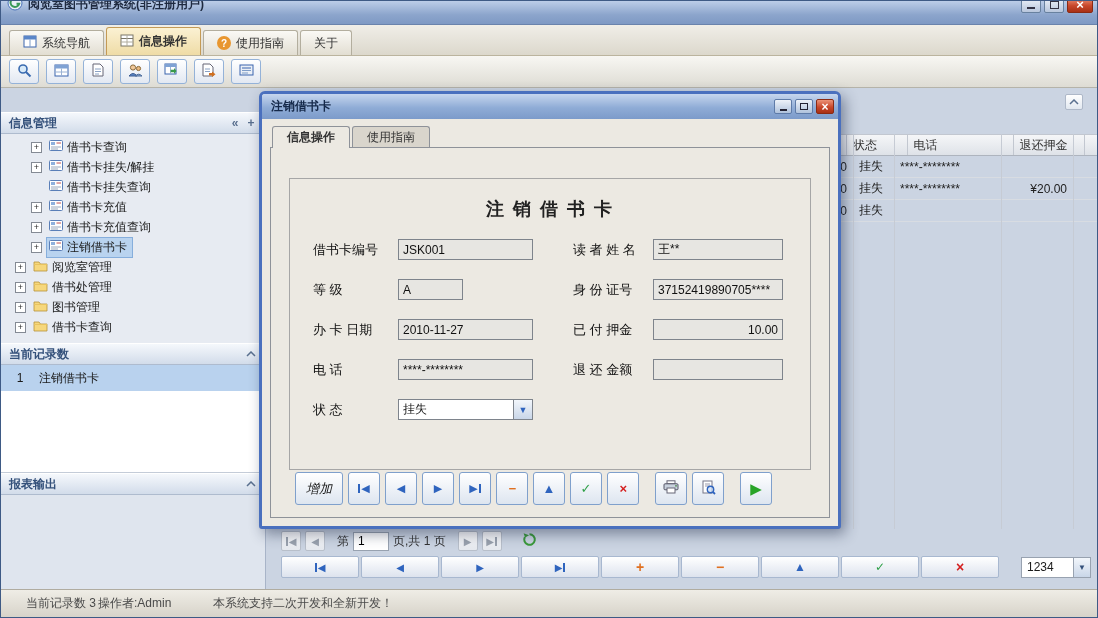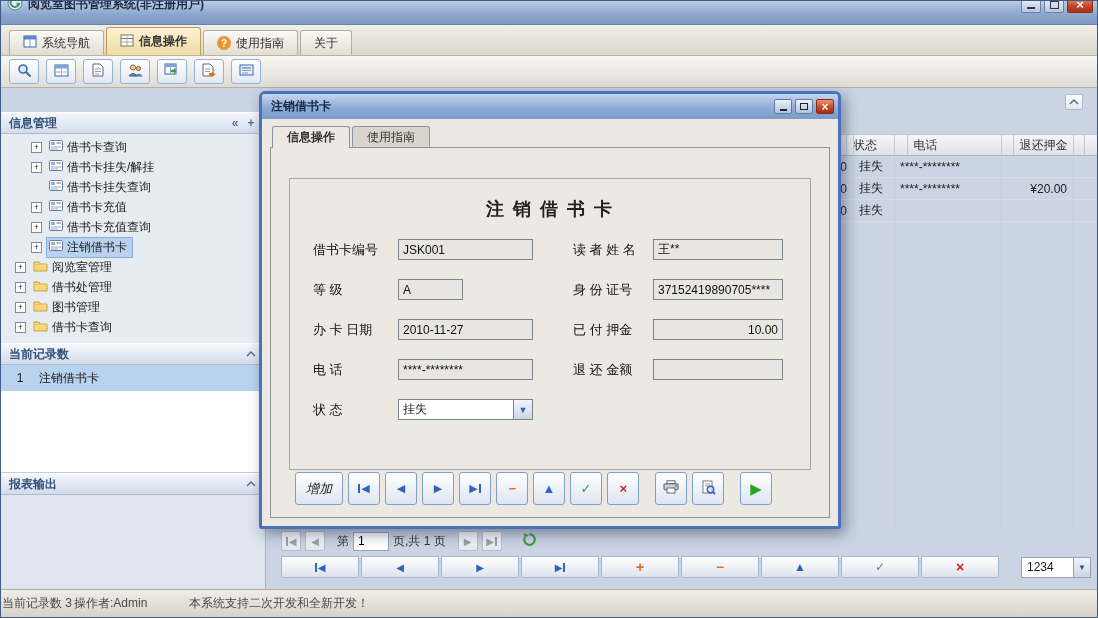--- a/index.html
+++ b/index.html
@@ -97,21 +97,21 @@
   .combo { margin-left:20px; width:70px; height:21px; border:1px solid #98A2B0; background:#fff;
     display:flex; align-items:center; }
   .combo .cv { flex:1; padding-left:5px; }
   .combo .cb { width:17px; height:100%; border-left:1px solid #98A2B0;
     background:linear-gradient(#F2F6FB,#C9D6E8); display:flex; align-items:center; justify-content:center;
     color:#33507A; font-size:8px; }
 
   
   .statusbar { position:absolute; left:0; right:0; bottom:0; height:28px;
     background:linear-gradient(#EFEDE6,#D7D3C9); border-top:1px solid #B0ACA0;
-    display:flex; align-items:center; padding-left:1px; color:#4a4a4a;margin-top:24px; }
+    display:flex; align-items:center; padding-left:25px; color:#4a4a4a;margin-top:24px; }
   .sb1 { width:72px; } .sb2 { width:115px; }
 
   
   .dialog { position:absolute; left:258px; top:90px; width:582px; height:438px;
     border:3px solid #4A70BE; border-radius:6px 6px 3px 3px; background:#ECE9E2;
     box-shadow:4px 5px 14px rgba(25,35,65,.45); }
   .dlg-title { height:25px; background:linear-gradient(#C6D6EE,#8FACD6 55%,#7C9BCA);
     border-radius:3px 3px 0 0; display:flex; align-items:center; padding:0 4px 0 9px; }
   .dlg-title .text { font-weight:bold; color:#15294A; flex:1; }
   .dwbtn { width:18px; height:15px; margin-left:3px; border:1px solid #5E7BA8; border-radius:2px;

